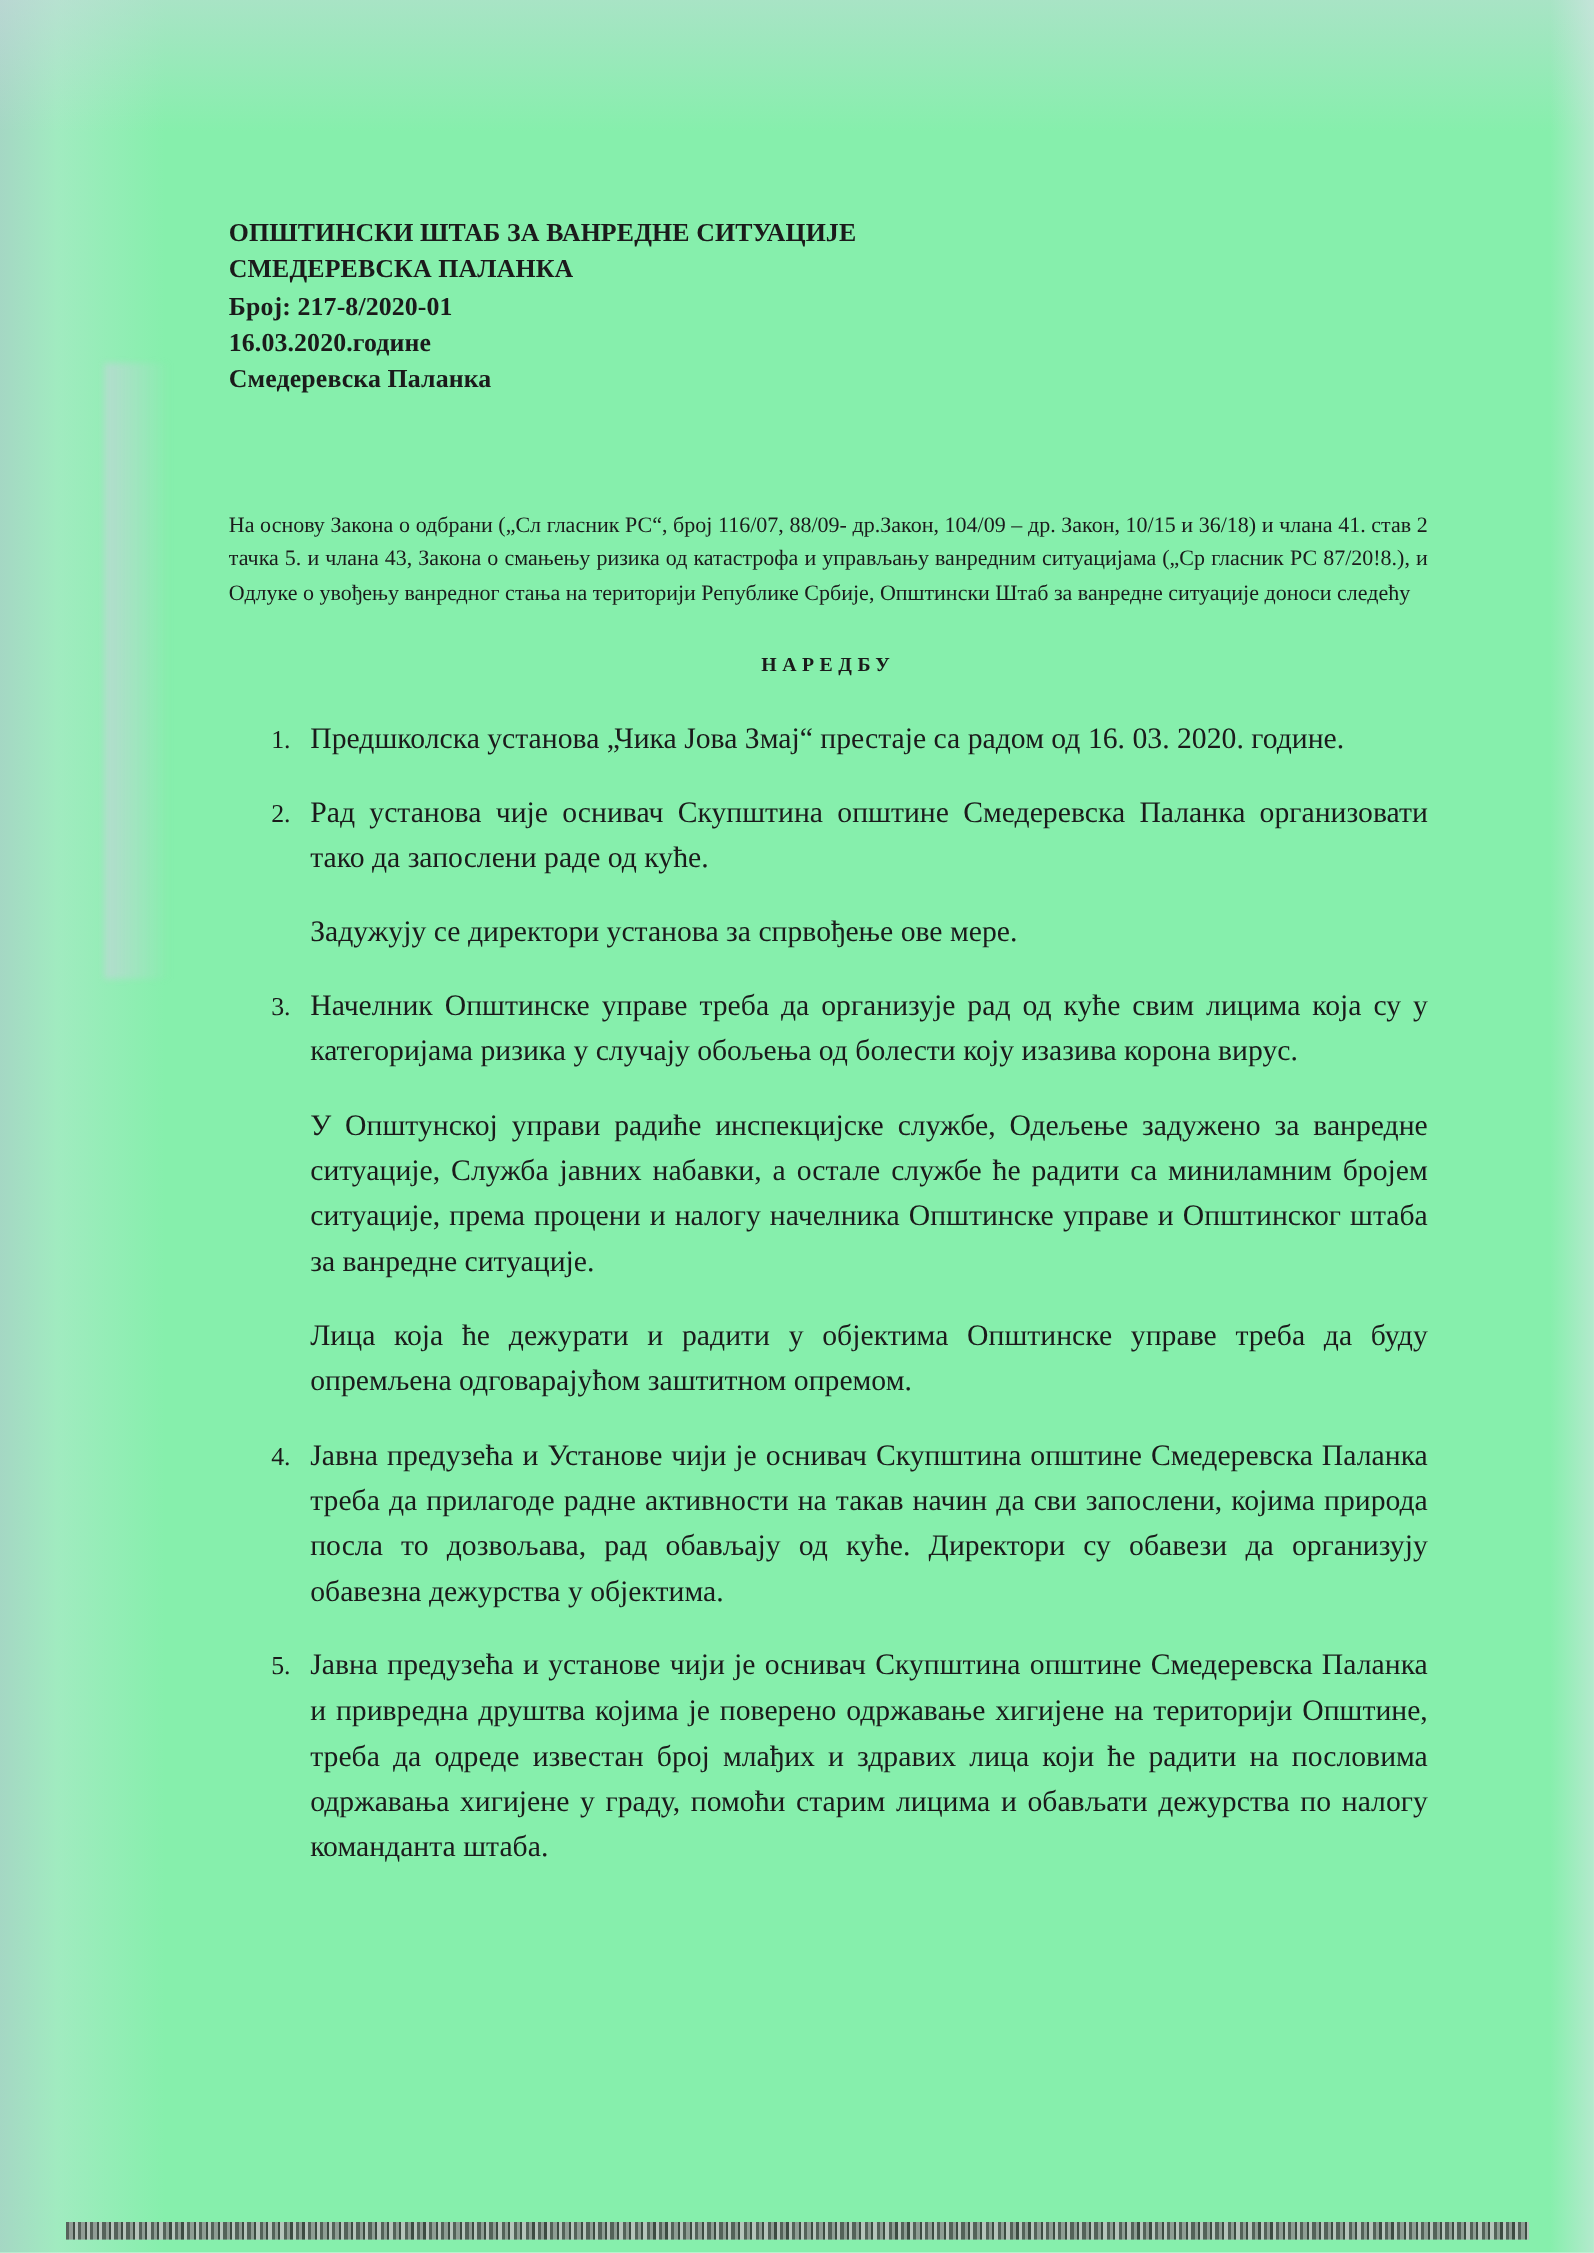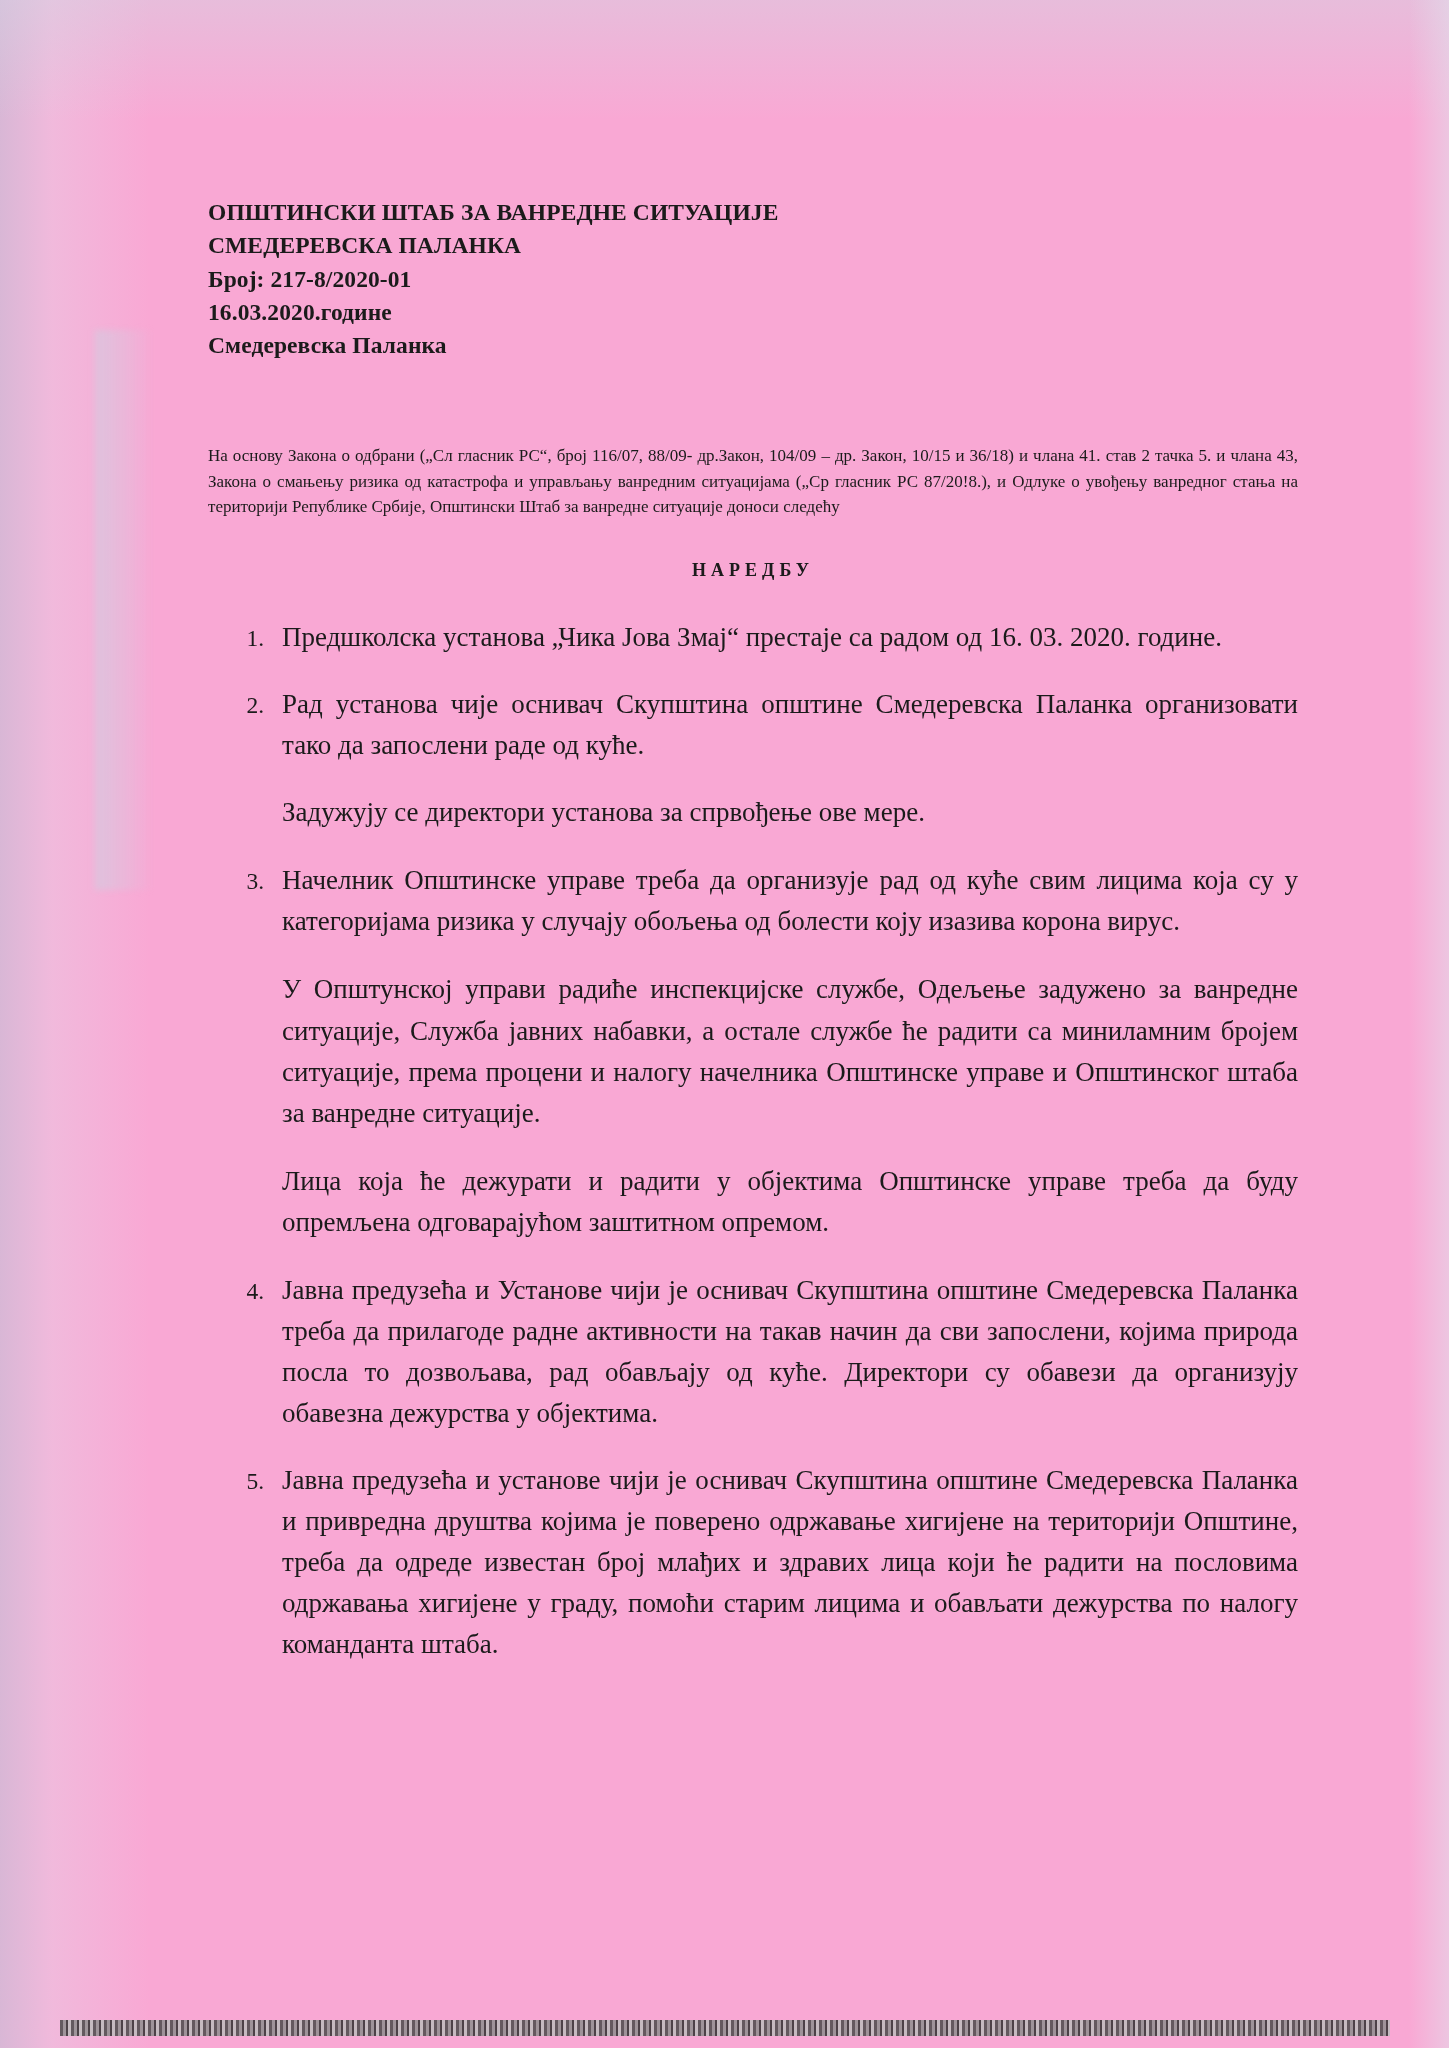--- a/index.html
+++ b/index.html
@@ -4,21 +4,21 @@
 <style>
   html, body {
     margin: 0;
     padding: 0;
     background: #ffffff;
   }
   .page {
     position: relative;
     width: 1449px;
     height: 2048px;
-    background: #f9a8d4;
+    background: #86efac;
     overflow: hidden;
     font-family: "Liberation Serif", serif;
     color: #1b1b1b;
   }
   
   .scan-shadow-left {
     position: absolute;
     left: 0; top: 0;
     width: 150px; height: 2048px;
     background: linear-gradient(to right, rgba(190,195,215,0.55) 0%, rgba(222,226,238,0.30) 35%, rgba(255,255,255,0) 100%);
@@ -72,22 +72,22 @@
 
   .letterhead {
     font-weight: bold;
     font-size: 23.5px;
     line-height: 1.42;
     letter-spacing: 0.1px;
   }
   .letterhead div { white-space: pre; }
 
   .intro {
-    margin-top: 80px;
-    font-size: 17px;
+    margin-top: 100px;
+    font-size: 20px;
     line-height: 1.52;
     text-align: justify;
     text-justify: inter-word;
   }
 
   .title {
     margin-top: 40px;
     text-align: center;
     font-size: 18px;
     font-weight: bold;

